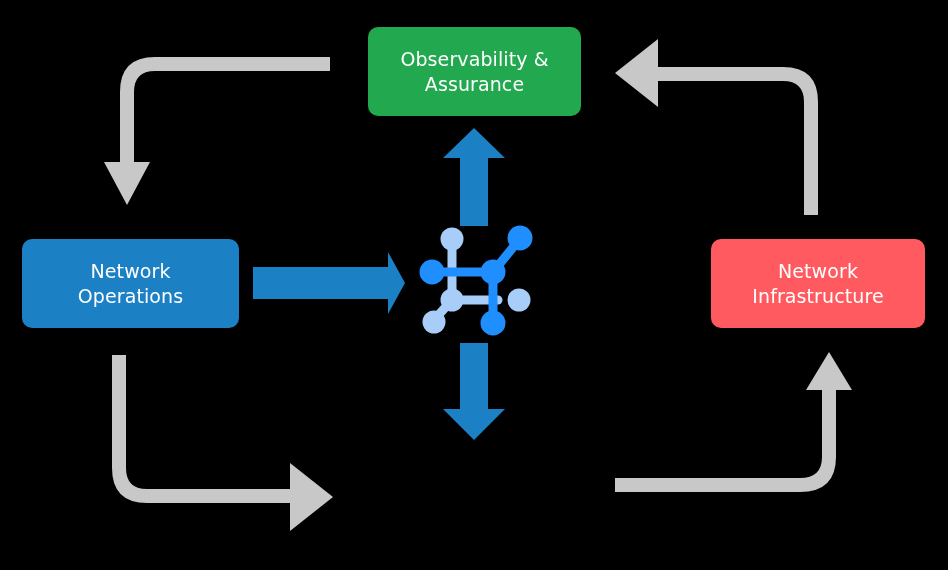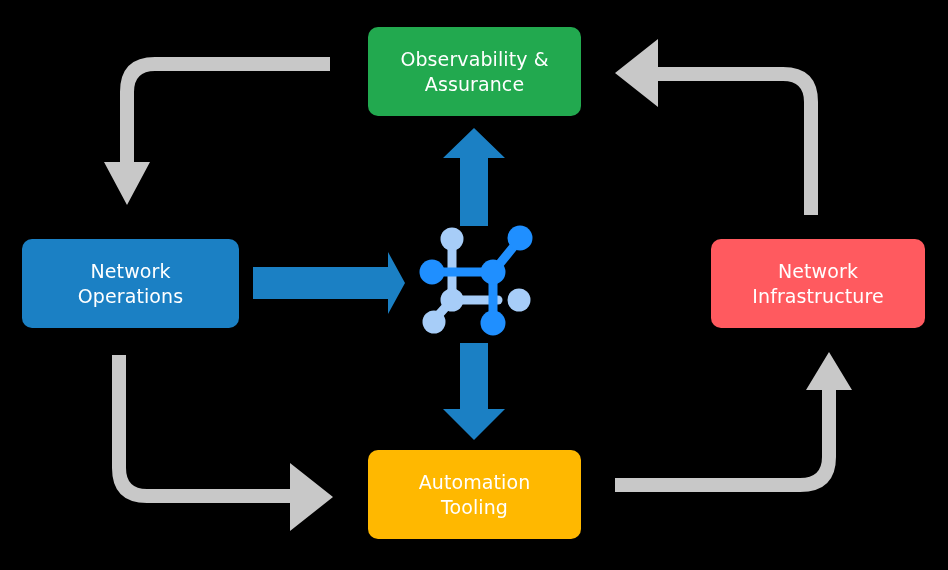--- a/index.html
+++ b/index.html
@@ -173,18 +173,14 @@
   <div class="node-box" id="box-operations" style="background: rgb(27, 128, 196);">
     <span class="node-label">Network
 Operations</span>
   </div>
 
   <div class="node-box" id="box-infrastructure" style="background: rgb(255, 90, 95);">
     <span class="node-label">Network
 Infrastructure</span>
   </div>
 
-  <div class="node-box" id="box-automation" style="background: rgb(255, 184, 0);">
-    <span class="node-label">Automation
-Tooling</span>
-  </div>
 
 </div>
 
 </body></html>

